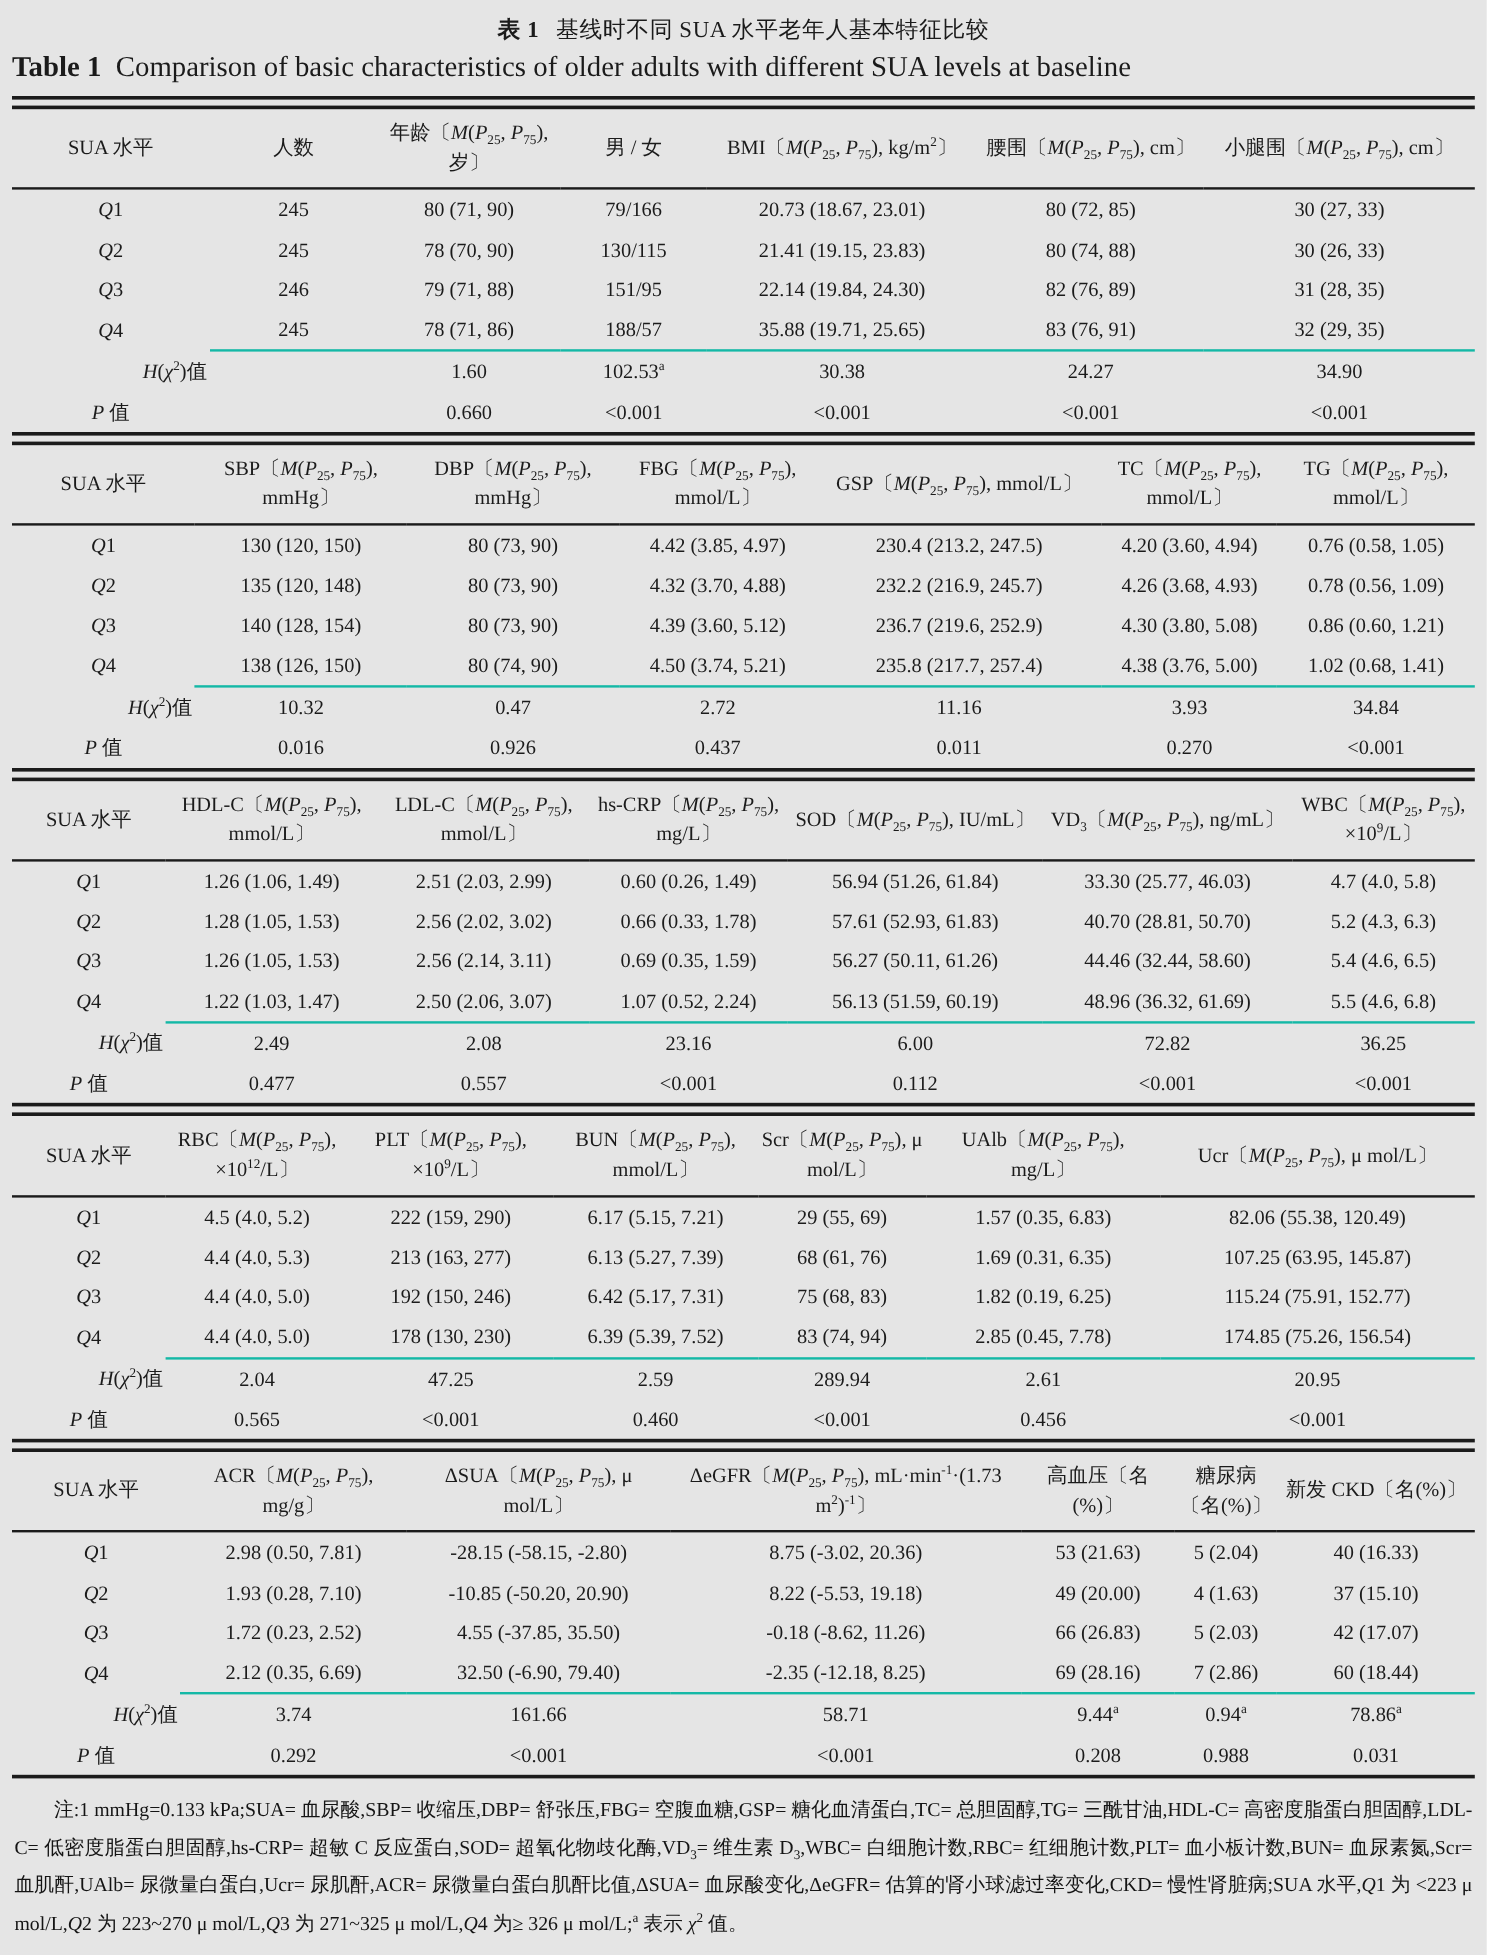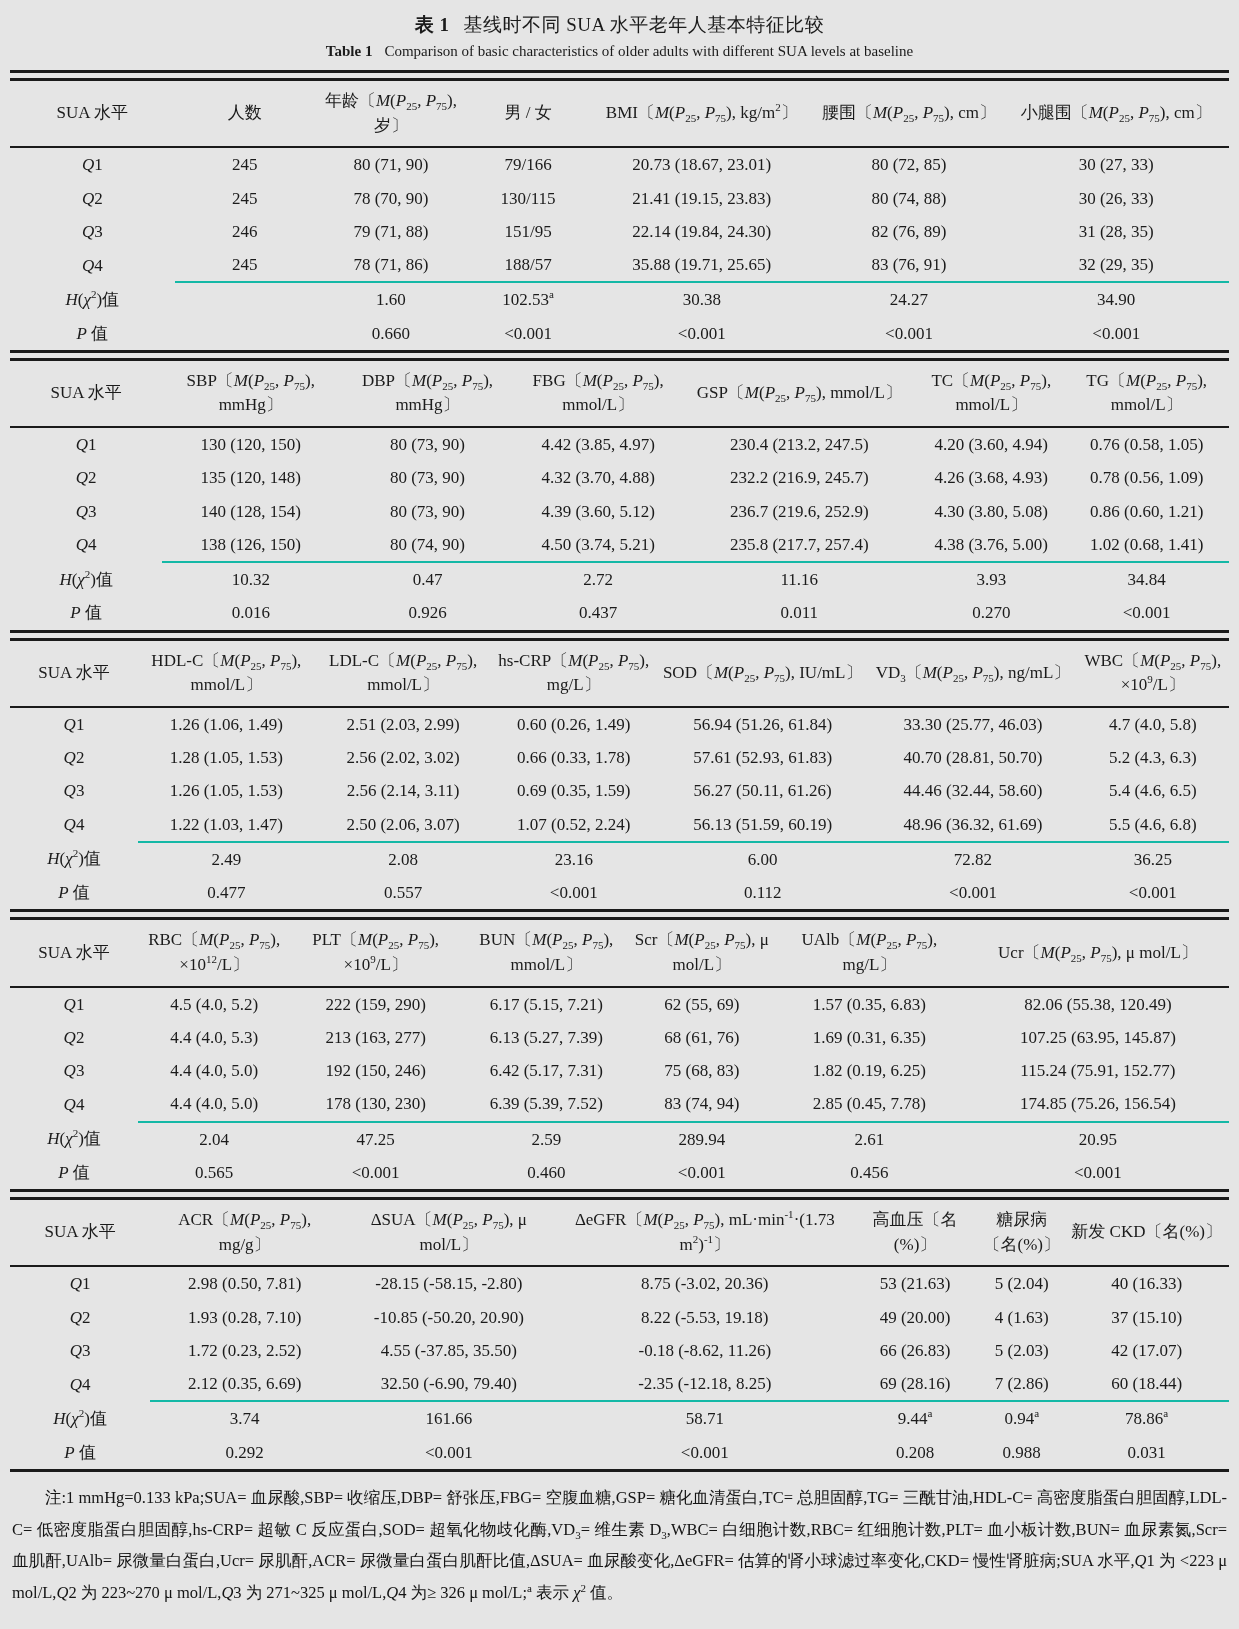--- a/index.html
+++ b/index.html
@@ -13,22 +13,21 @@
     font-family:"Liberation Serif","DejaVu Serif",serif;
   }
   .title-zh{
     text-align:center;
     font-size:19px;
     padding:6px 0 2px 0;
     letter-spacing:0.5px;
   }
   .title-zh b{margin-right:14px;}
   .title-en{
-    text-align:center;
-    font-size:15px;
+    font-size:24px;
     padding:3px 0 10px 0;
   }
   .title-en b{margin-right:12px;}
   .dbl-rule{
     height:11px;
     box-sizing:border-box;
     border-top:3px solid #1b1b1b;
     border-bottom:3px solid #1b1b1b;
   }
   .bottom-rule{
@@ -52,21 +51,21 @@
   table.sec-table td{
     font-size:17px;
     text-align:center;
     vertical-align:middle;
     padding:6px 2px;
     line-height:1.25;
     white-space:nowrap;
     overflow:hidden;
   }
   table.sec-table tr.hrow td{border-top:2px solid #14b8a6;}
-  table.sec-table tr.hrow td.rowlab{border-top:none;}
+  table.sec-table tr.hrow td.rowlab{border-top:none;text-align:right;}
   sub,sup{font-size:11px;line-height:0;}
   i{font-style:italic;}
   .footnote{
     font-size:16.5px;
     line-height:1.92;
     text-align:justify;
     text-indent:2em;
     padding:10px 2px 0 2px;
     color:#141414;
   }
@@ -340,21 +339,21 @@
             <th>UAlb〔<i>M</i>(<i>P</i><sub>25</sub>, <i>P</i><sub>75</sub>), mg/L〕</th>
             <th>Ucr〔<i>M</i>(<i>P</i><sub>25</sub>, <i>P</i><sub>75</sub>), μ mol/L〕</th>
           </tr>
         </thead>
         <tbody>
           <tr>
             <td class="rowlab"><i>Q</i>1</td>
             <td>4.5 (4.0, 5.2)</td>
             <td>222 (159, 290)</td>
             <td>6.17 (5.15, 7.21)</td>
-            <td>62 (55, 69)</td>
+            <td>29 (55, 69)</td>
             <td>1.57 (0.35, 6.83)</td>
             <td>82.06 (55.38, 120.49)</td>
           </tr>
           <tr>
             <td class="rowlab"><i>Q</i>2</td>
             <td>4.4 (4.0, 5.3)</td>
             <td>213 (163, 277)</td>
             <td>6.13 (5.27, 7.39)</td>
             <td>68 (61, 76)</td>
             <td>1.69 (0.31, 6.35)</td>

